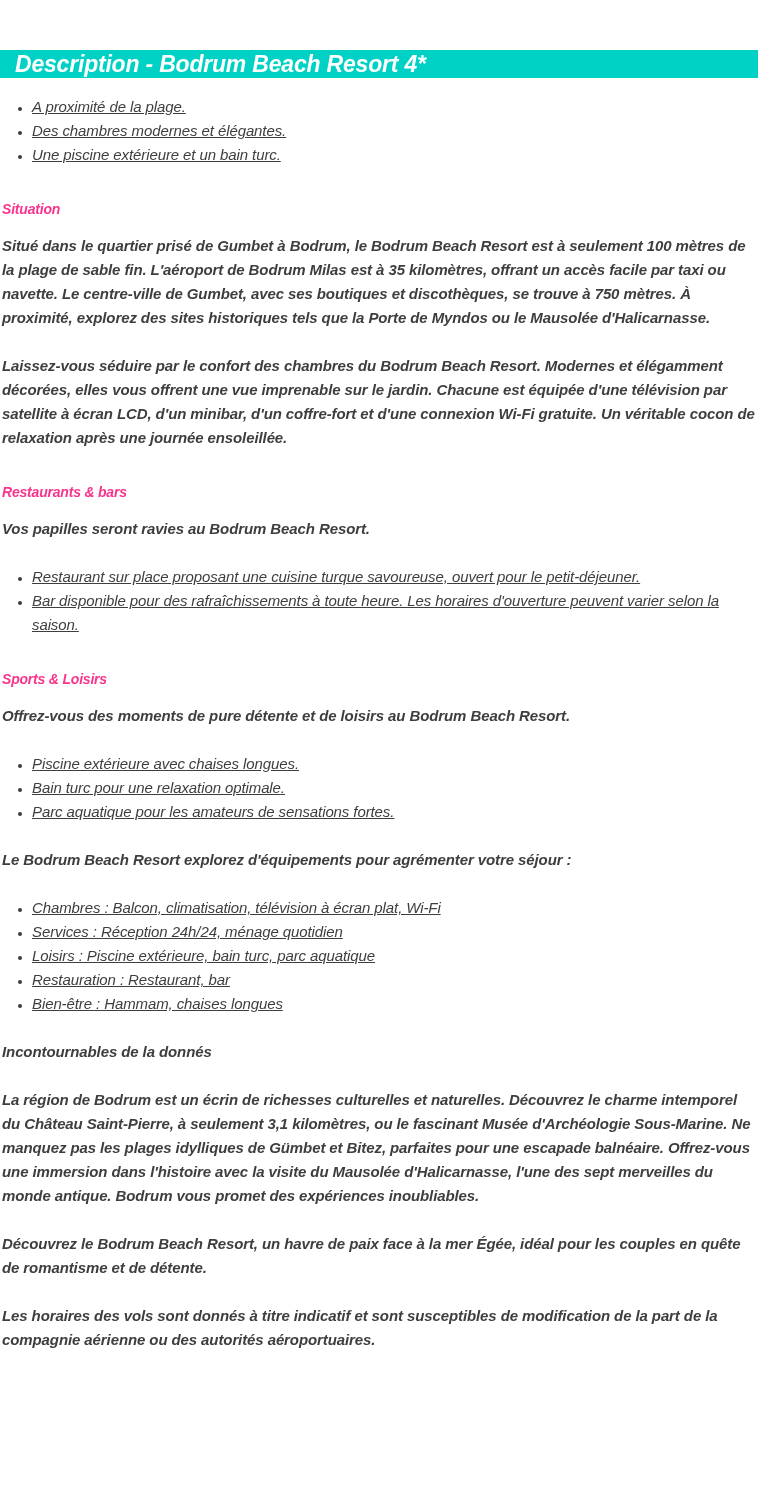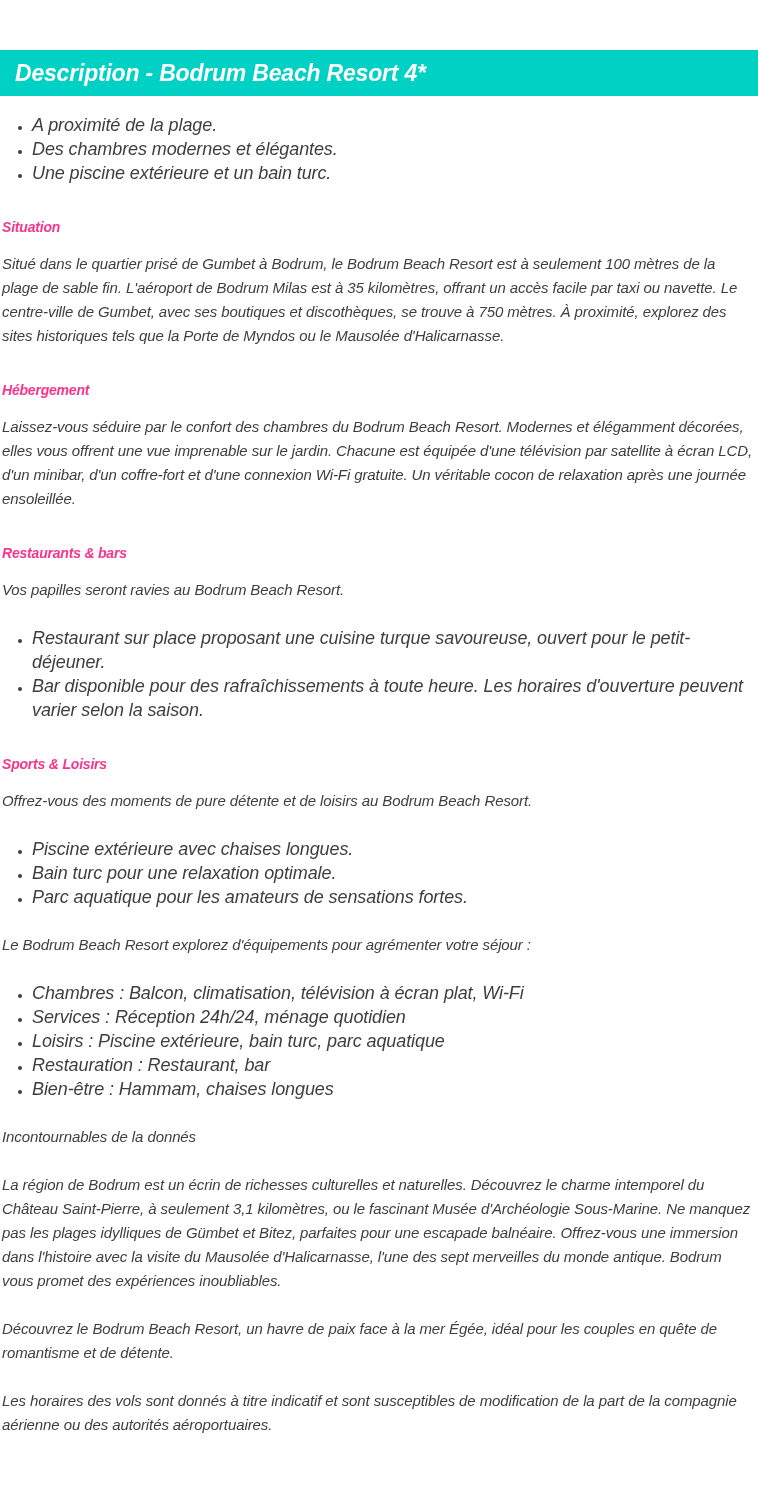--- a/index.html
+++ b/index.html
@@ -13,21 +13,21 @@
     font-style: italic;
     color: #3e3e3e;
   }
   .page {
     width: 758px;
     min-height: 1511px;
     background: #ffffff;
   }
   .title-bar {
     margin-top: 50px;
-    height: 46px;
+    height: 28px;
     background: #00d1c5;
     display: flex;
     align-items: center;
     padding-left: 15px;
   }
   .title-bar h1 {
     margin: 0;
     font-size: 23px;
     font-weight: 700;
     font-style: italic;
@@ -43,30 +43,32 @@
     font-weight: 700;
     font-style: italic;
     margin: 34px 0 17px 0;
     letter-spacing: -0.2px;
   }
   p.body-text {
     font-size: 15px;
     line-height: 24px;
     margin: 15px 0 24px 0;
     letter-spacing: -0.1px;
+    font-weight: bold;
   }
   ul.bullet-list {
     margin: 17px 0 24px 0;
     padding-left: 30px;
     list-style: disc;
   }
   ul.bullet-list li {
-    font-size: 18px;
+    font-size: 15px;
     line-height: 24px;
     letter-spacing: -0.1px;
+    text-decoration: underline;
   }
   ul.bullet-list li::marker {
     font-size: 12px;
   }
 </style>
 </head>
 <body>
 
 <div class="page">
 
@@ -78,21 +80,20 @@
 
     <ul class="bullet-list">
       <li>A proximité de la plage.</li>
       <li>Des chambres modernes et élégantes.</li>
       <li>Une piscine extérieure et un bain turc.</li>
     </ul>
 
     <h2 class="section-heading">Situation</h2>
     <p class="body-text">Situé dans le quartier prisé de Gumbet à Bodrum, le Bodrum Beach Resort est à seulement 100 mètres de la plage de sable fin. L'aéroport de Bodrum Milas est à 35 kilomètres, offrant un accès facile par taxi ou navette. Le centre-ville de Gumbet, avec ses boutiques et discothèques, se trouve à 750 mètres. À proximité, explorez des sites historiques tels que la Porte de Myndos ou le Mausolée d'Halicarnasse.</p>
 
-    <h2 class="section-heading">Hébergement</h2>
     <p class="body-text">Laissez-vous séduire par le confort des chambres du Bodrum Beach Resort. Modernes et élégamment décorées, elles vous offrent une vue imprenable sur le jardin. Chacune est équipée d'une télévision par satellite à écran LCD, d'un minibar, d'un coffre-fort et d'une connexion Wi-Fi gratuite. Un véritable cocon de relaxation après une journée ensoleillée.</p>
 
     <h2 class="section-heading">Restaurants &amp; bars</h2>
     <p class="body-text">Vos papilles seront ravies au Bodrum Beach Resort.</p>
     <ul class="bullet-list">
       <li>Restaurant sur place proposant une cuisine turque savoureuse, ouvert pour le petit-déjeuner.</li>
       <li>Bar disponible pour des rafraîchissements à toute heure. Les horaires d'ouverture peuvent varier selon la saison.</li>
     </ul>
 
     <h2 class="section-heading">Sports &amp; Loisirs</h2>

